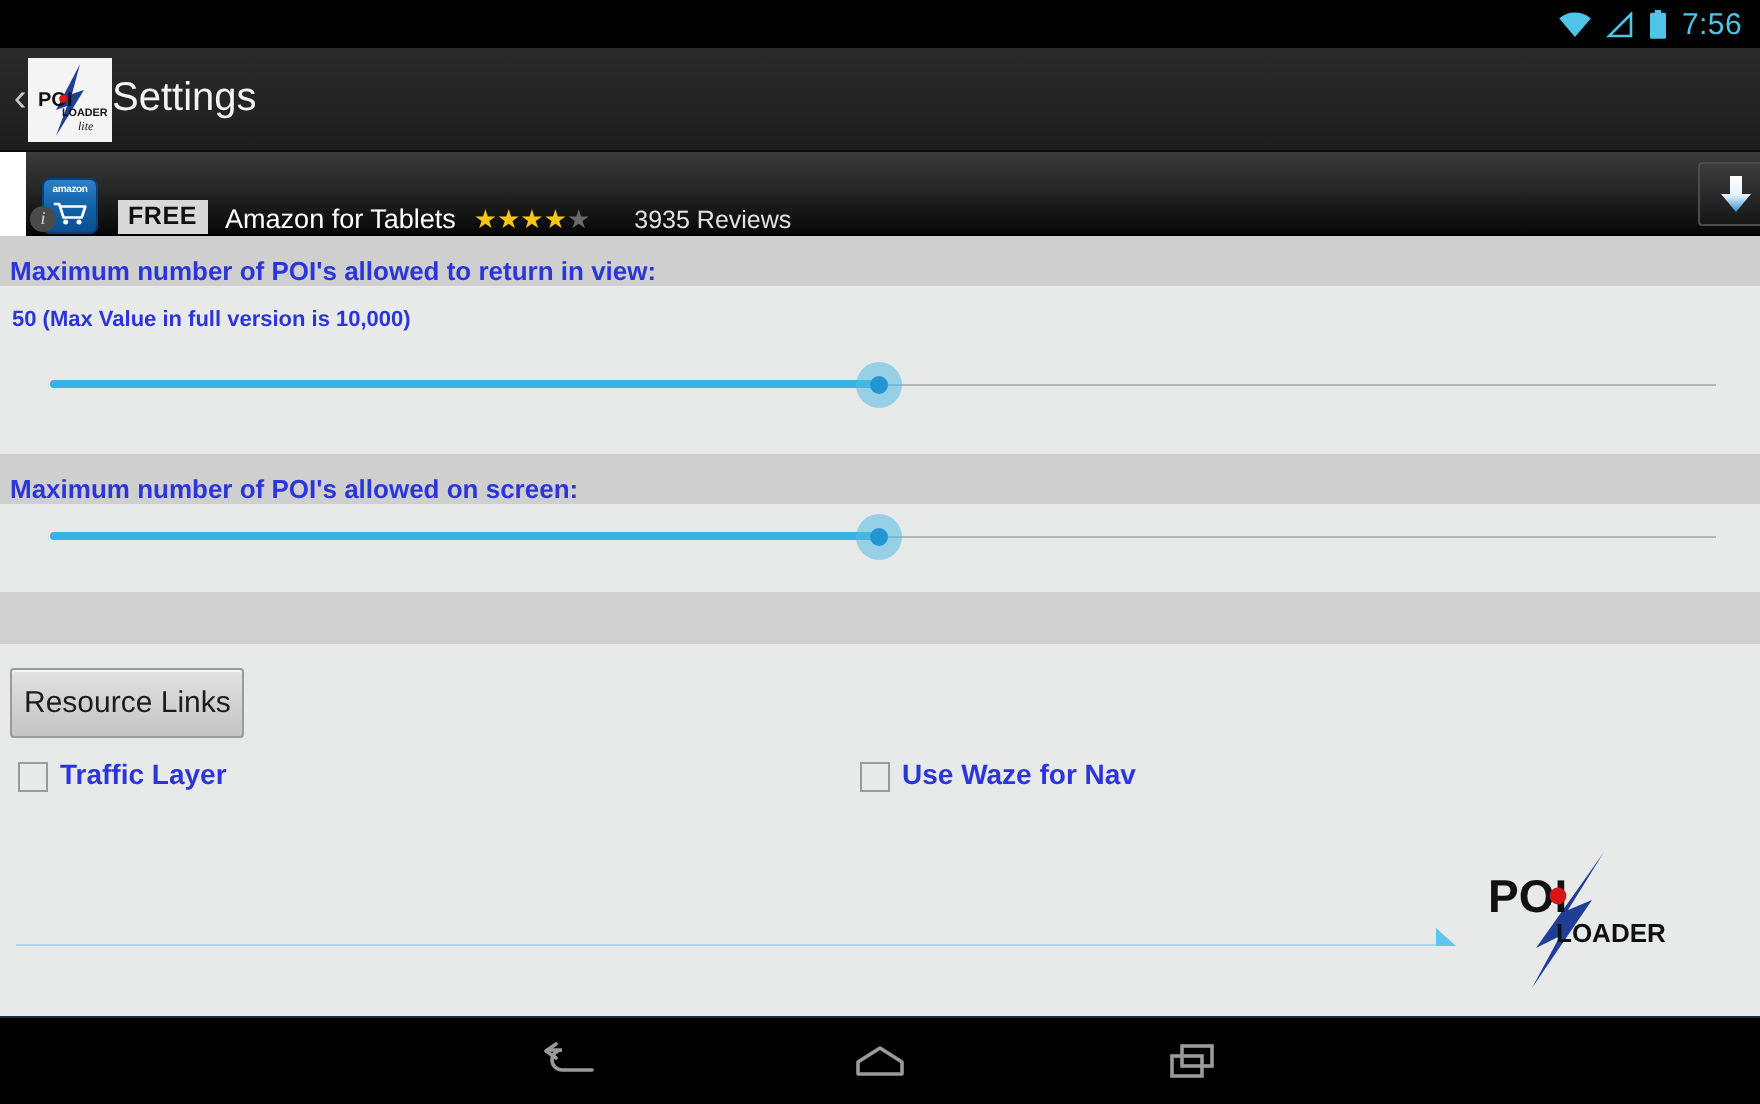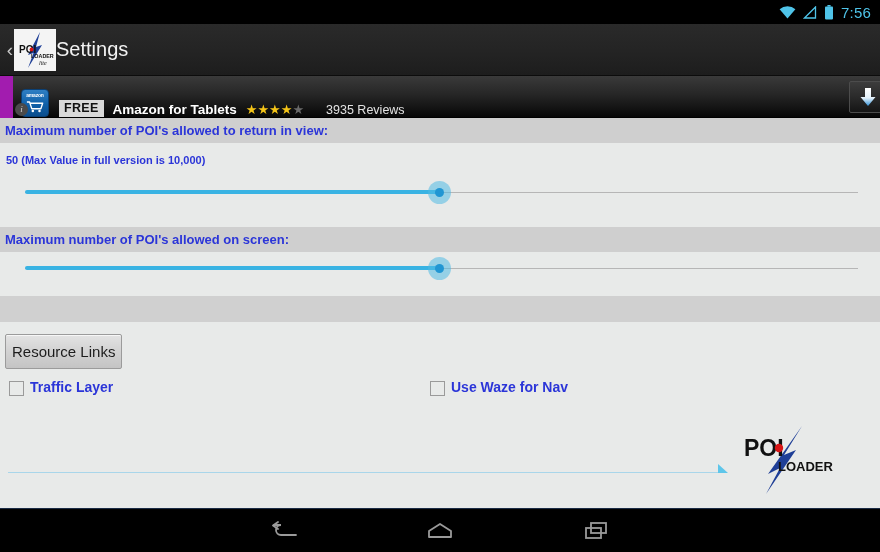--- a/index.html
+++ b/index.html
@@ -1,21 +1,21 @@
 <!DOCTYPE html>
 <html><head>
 <meta charset="utf-8">
 <style>
   * { margin:0; padding:0; box-sizing:border-box; }
   html, body {
     width:880px; height:552px;
     font-family:"Liberation Sans", sans-serif;
     background:#000; overflow:hidden;
   }
-  #screen { position:relative; width:880px; height:552px; background:#a21caf; }
+  #screen { position:relative; width:880px; height:552px; background:#ffffff; }
 
   
   .statusbar {
     position:absolute; top:0; left:0; width:880px; height:24px;
     background:#000; display:flex; align-items:center;
     justify-content:flex-end; padding-right:9px; gap:7px;
   }
   .sb-icon { display:flex; align-items:center; }
   .sb-time { color:#4fc3e8; font-size:15px; letter-spacing:0.2px; }
 
@@ -53,21 +53,21 @@
     position:absolute; top:2px; left:0; right:0; text-align:center;
     font-size:5px; color:#fff; font-weight:bold; letter-spacing:-0.2px;
   }
   .cart { width:18px; height:13px; margin-bottom:3px; }
   .free-badge {
     margin-left:10px; background:#d9d9d9; color:#111;
     font-size:12.5px; font-weight:bold; padding:1px 5px;
     letter-spacing:0.3px; line-height:15px;
   }
   .ad-title {
-    margin-left:9px; color:#fff; font-size:13.5px; font-weight:bold;
+    margin-left:9px; color:#fff; font-size:13.5px; font-weight:normal;
   }
   .stars { margin-left:9px; font-size:13px; letter-spacing:0px; }
   .star-on { color:#f5c518; }
   .star-off { color:#6a6a6a; }
   .ad-reviews { margin-left:22px; color:#e2e2e2; font-size:12.5px; }
   .info-badge {
     position:absolute; left:2px; bottom:1px; width:13px; height:13px;
     border-radius:50%; background:#4a4a4a; color:#d6d6d6;
     font-size:9px; line-height:13px; text-align:center;
     font-family:"Liberation Serif", serif; font-style:italic;
@@ -75,21 +75,21 @@
   .dl-button {
     position:absolute; right:6px; top:5px; width:38px; height:32px;
     background:linear-gradient(to bottom,#3c3c3c 0%,#2a2a2a 50%,#151515 100%);
     border:1px solid #4c4c4c; border-radius:2px;
     display:flex; align-items:center; justify-content:center;
   }
 
   
   .section-header {
     width:880px; height:25px; background:#cfcfcf;
-    display:flex; align-items:center; padding-left:5px;
+    display:flex; align-items:flex-end; padding-left:5px;
   }
   .section-header span { color:#2b35d8; font-size:13px; font-weight:bold; }
   .value-row {
     width:880px; height:33px; background:#e8eae9;
     display:flex; align-items:center; padding-left:6px;
   }
   .value-row span { color:#2b35d8; font-size:11px; font-weight:bold; }
   .slider-row {
     width:880px; height:34px; background:#e8eae9;
     position:relative;

